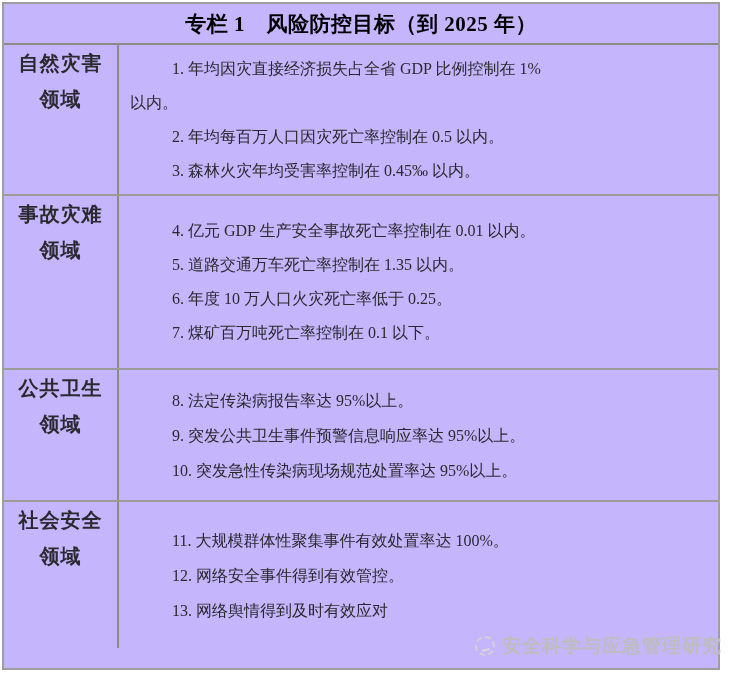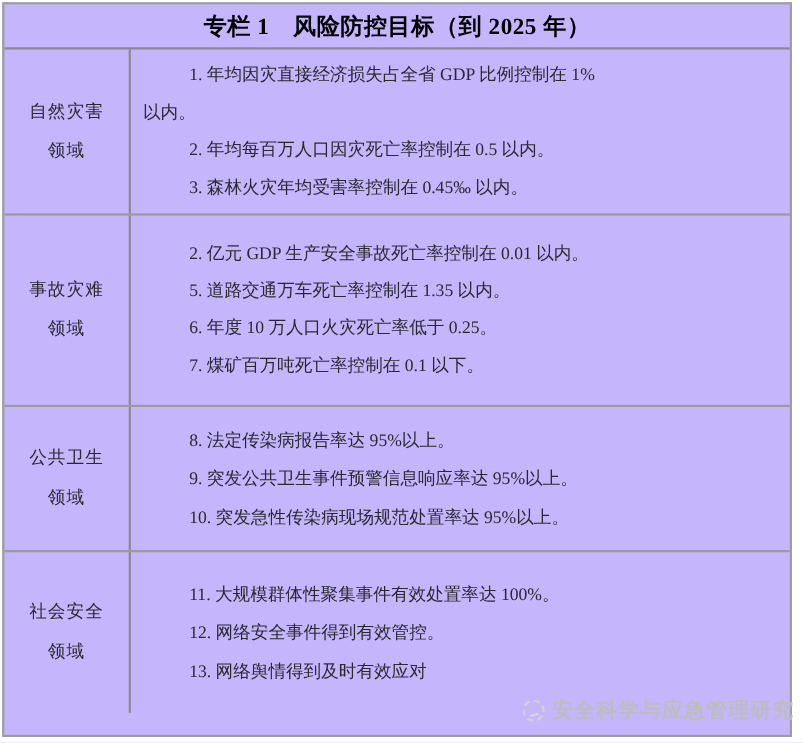--- a/index.html
+++ b/index.html
@@ -38,23 +38,24 @@
   }
   .section:last-child{border-bottom:none;}
   .sec-1{height:151px;}
   .sec-2{height:174px;}
   .sec-3{height:132px;}
   .sec-4{height:146px;}
 
   .label-cell{
     width:115px;box-sizing:border-box;flex:0 0 115px;
     border-right:2px solid #8a8a8a;
-    display:flex;flex-direction:column;justify-content:center;align-items:center;
-    font-size:16px;line-height:36px;color:#2a2a2e;
+    display:flex;flex-direction:column;align-items:center;
+    font-size:20px;line-height:36px;color:#2a2a2e;
     letter-spacing:1px;
+    font-weight:bold;
   }
 
   .items-cell{
     flex:1 1 auto;box-sizing:border-box;
     padding:0 6px 0 11px;
     display:flex;flex-direction:column;justify-content:center;
     font-size:16px;color:#2a2a2e;
   }
   .sec-1 .items-cell,.sec-2 .items-cell{line-height:34px;}
   .sec-3 .items-cell,.sec-4 .items-cell{line-height:35px;}
@@ -102,21 +103,21 @@
         <p class="item"><span>3. 森林火灾年均受害率控制在 0.45‰ 以内。</span></p>
       </div>
     </div>
 
     <div class="section sec-2">
       <div class="label-cell">
         <div>事故灾难</div>
         <div>领域</div>
       </div>
       <div class="items-cell">
-        <p class="item"><span>2. 亿元 GDP 生产安全事故死亡率控制在 0.01 以内。</span></p>
+        <p class="item"><span>4. 亿元 GDP 生产安全事故死亡率控制在 0.01 以内。</span></p>
         <p class="item"><span>5. 道路交通万车死亡率控制在 1.35 以内。</span></p>
         <p class="item"><span>6. 年度 10 万人口火灾死亡率低于 0.25。</span></p>
         <p class="item"><span>7. 煤矿百万吨死亡率控制在 0.1 以下。</span></p>
       </div>
     </div>
 
     <div class="section sec-3">
       <div class="label-cell">
         <div>公共卫生</div>
         <div>领域</div>

